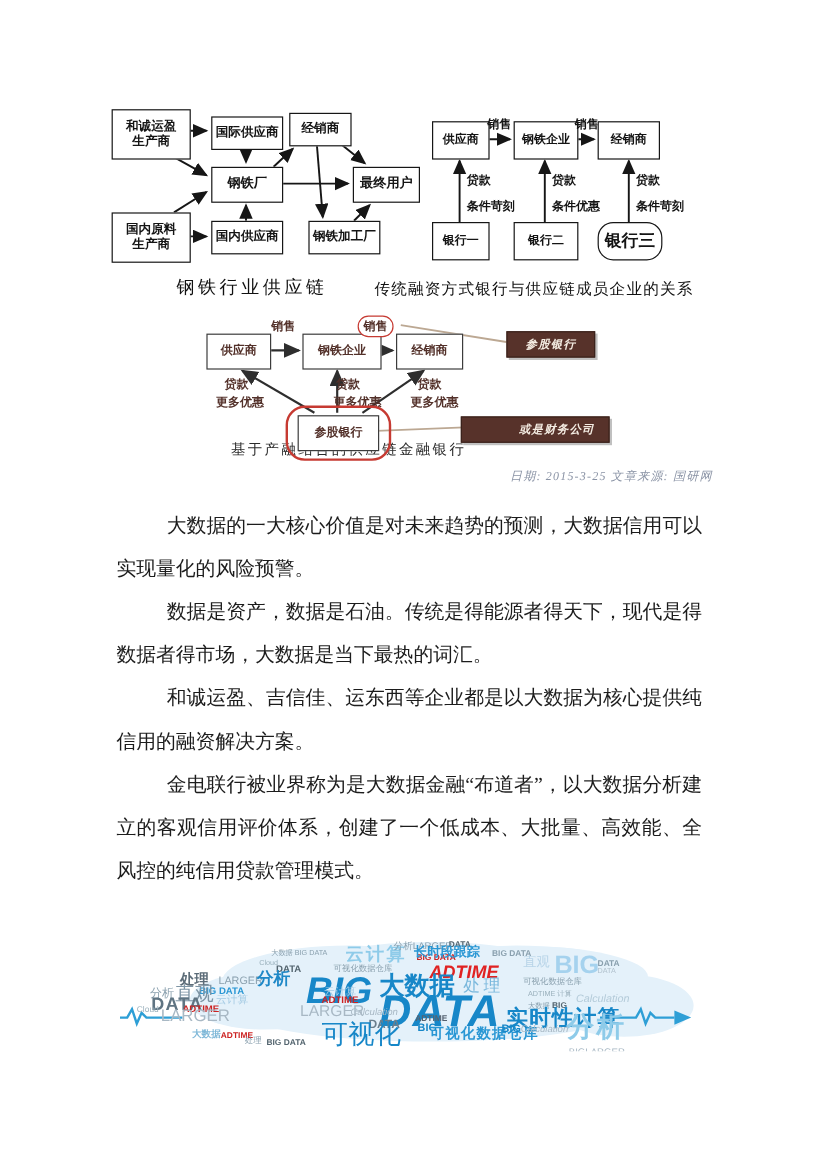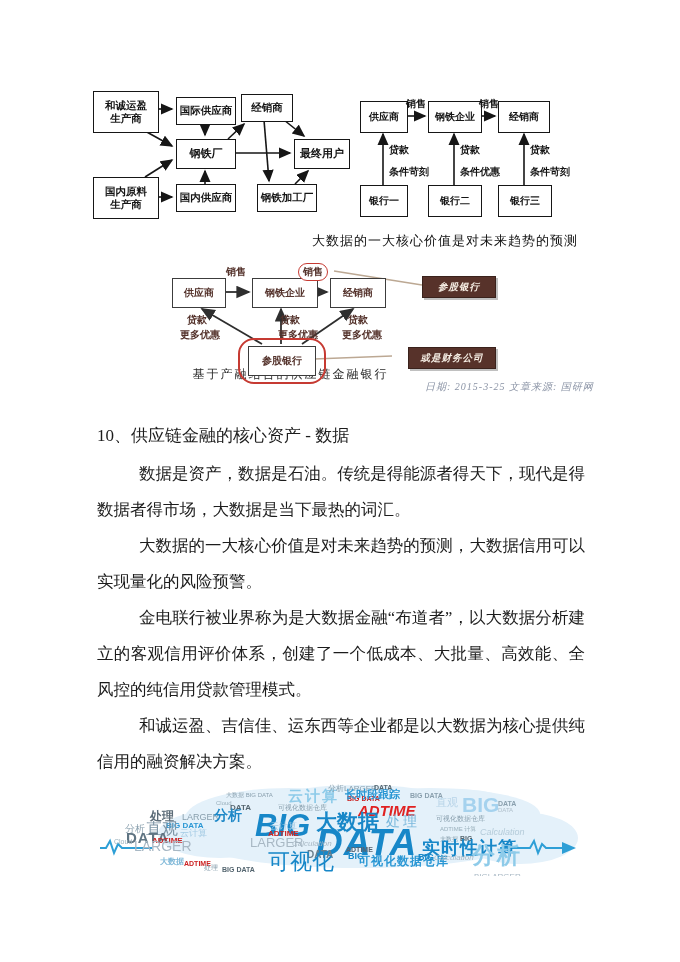--- a/index.html
+++ b/index.html
@@ -72,20 +72,21 @@
 生产商</div>
     <div class="box" style="left:83px;top:12px;width:58px;height:26px;font-size:10.5px;">国际供应商</div>
     <div class="box" style="left:148px;top:9px;width:50px;height:26px;font-size:10.5px;">经销商</div>
     <div class="box" style="left:83px;top:54px;width:58px;height:28px;font-size:11px;">钢铁厂</div>
     <div class="box" style="left:201px;top:54px;width:54px;height:28px;font-size:11px;">最终用户</div>
     <div class="box" style="left:0;top:92px;width:64px;height:40px;font-size:10.5px;">国内原料
 生产商</div>
     <div class="box" style="left:83px;top:99px;width:58px;height:26px;font-size:10.5px;">国内供应商</div>
     <div class="box" style="left:164px;top:99px;width:58px;height:26px;font-size:10.5px;">钢铁加工厂</div>
   </div>
+  <div class="cap cap1" style="left:105px;top:230px;width:210px;">钢铁行业供应链</div>
 
   <div class="diagram d2" style="left:358px;top:93px;width:230px;height:132px;">
     <svg width="230" height="132" viewBox="0 0 230 132">
       <defs>
         <marker id="ah2" markerWidth="9" markerHeight="8" refX="7" refY="3.5" orient="auto">
           <path d="M0,0 L8,3.5 L0,7 z" fill="#161616"></path>
         </marker>
       </defs>
       <g stroke="#161616" stroke-width="1.6" fill="none">
         <line x1="48" y1="23" x2="67" y2="23" marker-end="url(#ah2)"></line>
@@ -93,31 +94,31 @@
         <line x1="25" y1="92" x2="25" y2="41" marker-end="url(#ah2)"></line>
         <line x1="96" y1="92" x2="96" y2="41" marker-end="url(#ah2)"></line>
         <line x1="166" y1="92" x2="166" y2="41" marker-end="url(#ah2)"></line>
       </g>
     </svg>
     <div class="box" style="left:2px;top:8px;width:46px;height:30px;font-size:10px;">供应商</div>
     <div class="box" style="left:70px;top:8px;width:52px;height:30px;font-size:10px;">钢铁企业</div>
     <div class="box" style="left:140px;top:8px;width:50px;height:30px;font-size:10px;">经销商</div>
     <div class="box" style="left:2px;top:92px;width:46px;height:30px;font-size:10px;">银行一</div>
     <div class="box" style="left:70px;top:92px;width:52px;height:30px;font-size:10px;">银行二</div>
-    <div class="box" style="left:140px;top:92px;width:52px;height:30px;font-size:10px;">银行三</div>
+    <div class="box" style="left:140px;top:92px;width:52px;height:30px;font-size:14px;border-radius:13px;">银行三</div>
     <span class="lbl" style="left:48px;top:4px;font-size:10px;">销售</span>
     <span class="lbl" style="left:121px;top:4px;font-size:10px;">销售</span>
     <span class="lbl" style="left:31px;top:50px;font-size:10px;">贷款</span>
     <span class="lbl" style="left:31px;top:72px;font-size:10px;">条件苛刻</span>
     <span class="lbl" style="left:102px;top:50px;font-size:10px;">贷款</span>
     <span class="lbl" style="left:102px;top:72px;font-size:10px;">条件优惠</span>
     <span class="lbl" style="left:172px;top:50px;font-size:10px;">贷款</span>
     <span class="lbl" style="left:172px;top:72px;font-size:10px;">条件苛刻</span>
   </div>
-  <div class="cap cap2" style="left:300px;top:232px;width:290px;">大数据的一大核心价值是对未来趋势的预测</div>
+  <div class="cap cap2" style="left:300px;top:232px;width:290px;">传统融资方式银行与供应链成员企业的关系</div>
 
   <div class="diagram d3" style="left:160px;top:262px;width:345px;height:145px;">
     <svg width="345" height="145" viewBox="0 0 345 145">
       <defs>
         <marker id="ah3" markerWidth="9" markerHeight="8" refX="7" refY="3.5" orient="auto">
           <path d="M0,0 L8,3.5 L0,7 z" fill="#2e2e2e"></path>
         </marker>
       </defs>
       <g stroke="#2e2e2e" stroke-width="1.8" fill="none">
         <line x1="64" y1="30" x2="89" y2="30" marker-end="url(#ah3)"></line>
@@ -138,31 +139,30 @@
     <div class="box" style="left:88px;top:84px;width:66px;height:28px;font-size:10px;">参股银行</div>
     <span class="lbl" style="left:66px;top:3px;font-size:10px;">销售</span>
     <span class="sale-ring" style="left:138px;top:1px;">销售</span>
     <span class="lbl" style="left:27px;top:51px;font-size:10px;">贷款</span>
     <span class="lbl" style="left:20px;top:66px;font-size:10px;">更多优惠</span>
     <span class="lbl" style="left:120px;top:51px;font-size:10px;">贷款</span>
     <span class="lbl" style="left:118px;top:66px;font-size:10px;">更多优惠</span>
     <span class="lbl" style="left:188px;top:51px;font-size:10px;">贷款</span>
     <span class="lbl" style="left:182px;top:66px;font-size:10px;">更多优惠</span>
     <div class="callout" style="left:262px;top:14px;width:72px;height:20px;">参股银行</div>
-    <div class="callout" style="left:248px;top:85px;width:86px;height:20px;">或是财务公司</div>
+    <div class="callout" style="left:224px;top:85px;width:86px;height:20px;padding-left:36px;">或是财务公司</div>
   </div>
   <div class="cap cap3" style="left:168px;top:366px;width:245px;">基于产融结合的供应链金融银行</div>
-  <div class="source-note" style="left:425px;top:380px;">日期: 2015-3-25  文章来源: 国研网</div>
+  <div class="source-note" style="left:425px;top:390px;">日期: 2015-3-25  文章来源: 国研网</div>
 
   <div class="article">
-    <h2>10、供应链金融的核心资产 - 数据</h2>
+    <p>大数据的一大核心价值是对未来趋势的预测，大数据信用可以实现量化的风险预警。</p>
     <p>数据是资产，数据是石油。传统是得能源者得天下，现代是得数据者得市场，大数据是当下最热的词汇。</p>
-    <p>大数据的一大核心价值是对未来趋势的预测，大数据信用可以实现量化的风险预警。</p>
+    <p>和诚运盈、吉信佳、运东西等企业都是以大数据为核心提供纯信用的融资解决方案。</p>
     <p>金电联行被业界称为是大数据金融“布道者”，以大数据分析建立的客观信用评价体系，创建了一个低成本、大批量、高效能、全风控的纯信用贷款管理模式。</p>
-    <p>和诚运盈、吉信佳、运东西等企业都是以大数据为核心提供纯信用的融资解决方案。</p>
   </div>
 
   <div class="wordcloud">
     <svg class="wc-clouds" width="480" height="92" viewBox="0 0 480 92">
       <g fill="#e4f1fa">
         <ellipse cx="260" cy="12" rx="75" ry="11"></ellipse>
         <ellipse cx="350" cy="16" rx="55" ry="11"></ellipse>
         <ellipse cx="190" cy="34" rx="105" ry="30"></ellipse>
         <ellipse cx="330" cy="30" rx="110" ry="26"></ellipse>
         <ellipse cx="120" cy="50" rx="62" ry="24"></ellipse>

